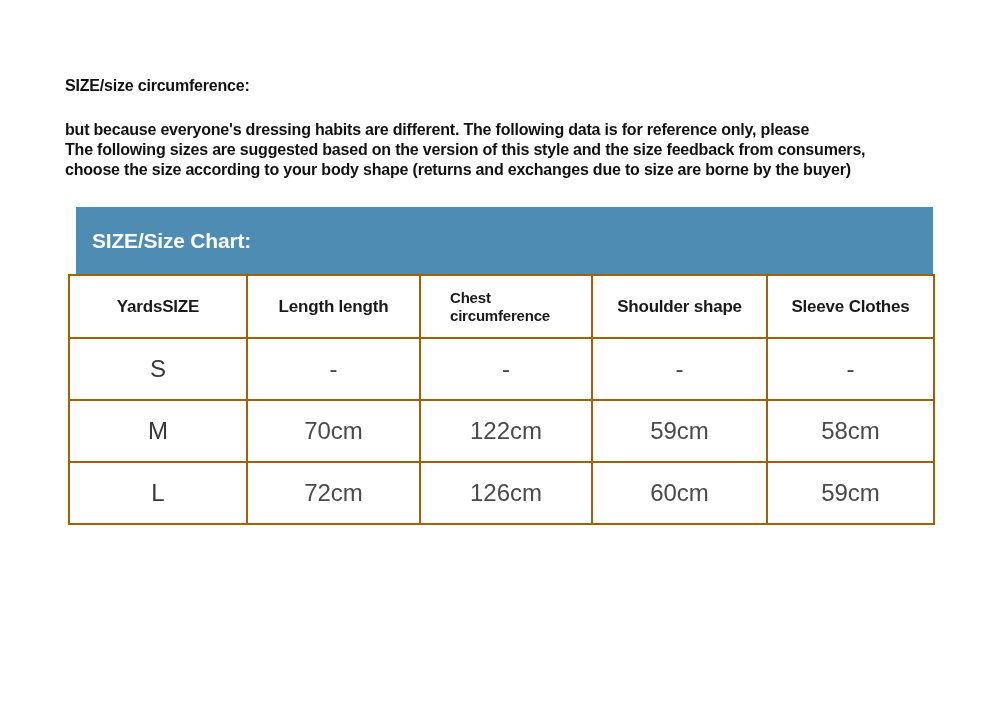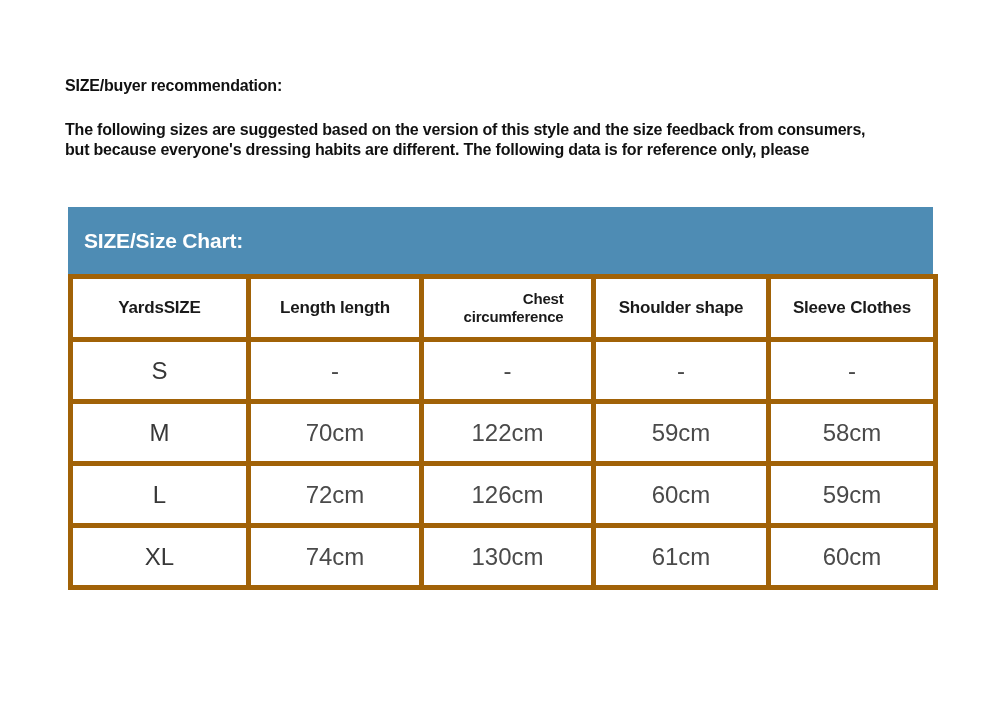--- a/index.html
+++ b/index.html
@@ -38,67 +38,69 @@
   .chart-header {
     height: 67px;
     background: #4e8cb4;
     color: #ffffff;
     display: flex;
     align-items: center;
     padding-left: 16px;
     font-size: 21px;
     font-weight: 700;
     letter-spacing: -0.2px;
+    margin-left: 8px;
   }
   table.size-table {
     width: 865px;
     border-collapse: collapse;
     table-layout: fixed;
     background: #ffffff;
   }
   .size-table th, .size-table td {
-    border: 5px solid #a16207;
+    border: 2px solid #a16207;
     text-align: center;
     vertical-align: middle;
     padding: 0;
   }
   .size-table thead tr { height: 63px; }
   .size-table tbody tr { height: 62px; }
   .size-table th {
     font-size: 17px;
     font-weight: 700;
     color: #1a1a1a;
     letter-spacing: -0.2px;
   }
   .size-table th.th-chest {
     font-size: 15px;
     line-height: 18px;
   }
   .th-chest .wrap-block {
     display: inline-block;
     max-width: 112px;
-    text-align: right;
+    text-align: left;
   }
   .size-table td {
     font-size: 24px;
     font-weight: 400;
     color: #4a4a4a;
   }
   .size-table td.size-cell {
     color: #383838;
   }
 </style>
 </head>
 <body>
 
-<div class="page-title">SIZE/buyer recommendation:</div>
+<div class="page-title">SIZE/size circumference:</div>
 
 <div class="description">
+  <div class="line">but because everyone's dressing habits are different. The following data is for reference only, please</div>
   <div class="line">The following sizes are suggested based on the version of this style and the size feedback from consumers,</div>
-  <div class="line">but because everyone's dressing habits are different. The following data is for reference only, please</div>
+  <div class="line">choose the size according to your body shape (returns and exchanges due to size are borne by the buyer)</div>
 </div>
 
 <div class="size-chart">
   <div class="chart-header">
     <span>SIZE/Size Chart:</span>
   </div>
 
   <table class="size-table">
     <colgroup>
       <col style="width:178px">
@@ -133,22 +135,15 @@
         <td>59cm</td>
         <td>58cm</td>
       </tr>
       <tr>
         <td class="size-cell">L</td>
         <td>72cm</td>
         <td>126cm</td>
         <td>60cm</td>
         <td>59cm</td>
       </tr>
-      <tr>
-        <td class="size-cell">XL</td>
-        <td>74cm</td>
-        <td>130cm</td>
-        <td>61cm</td>
-        <td>60cm</td>
-      </tr>
     </tbody>
   </table>
 </div>
 
 </body></html>

